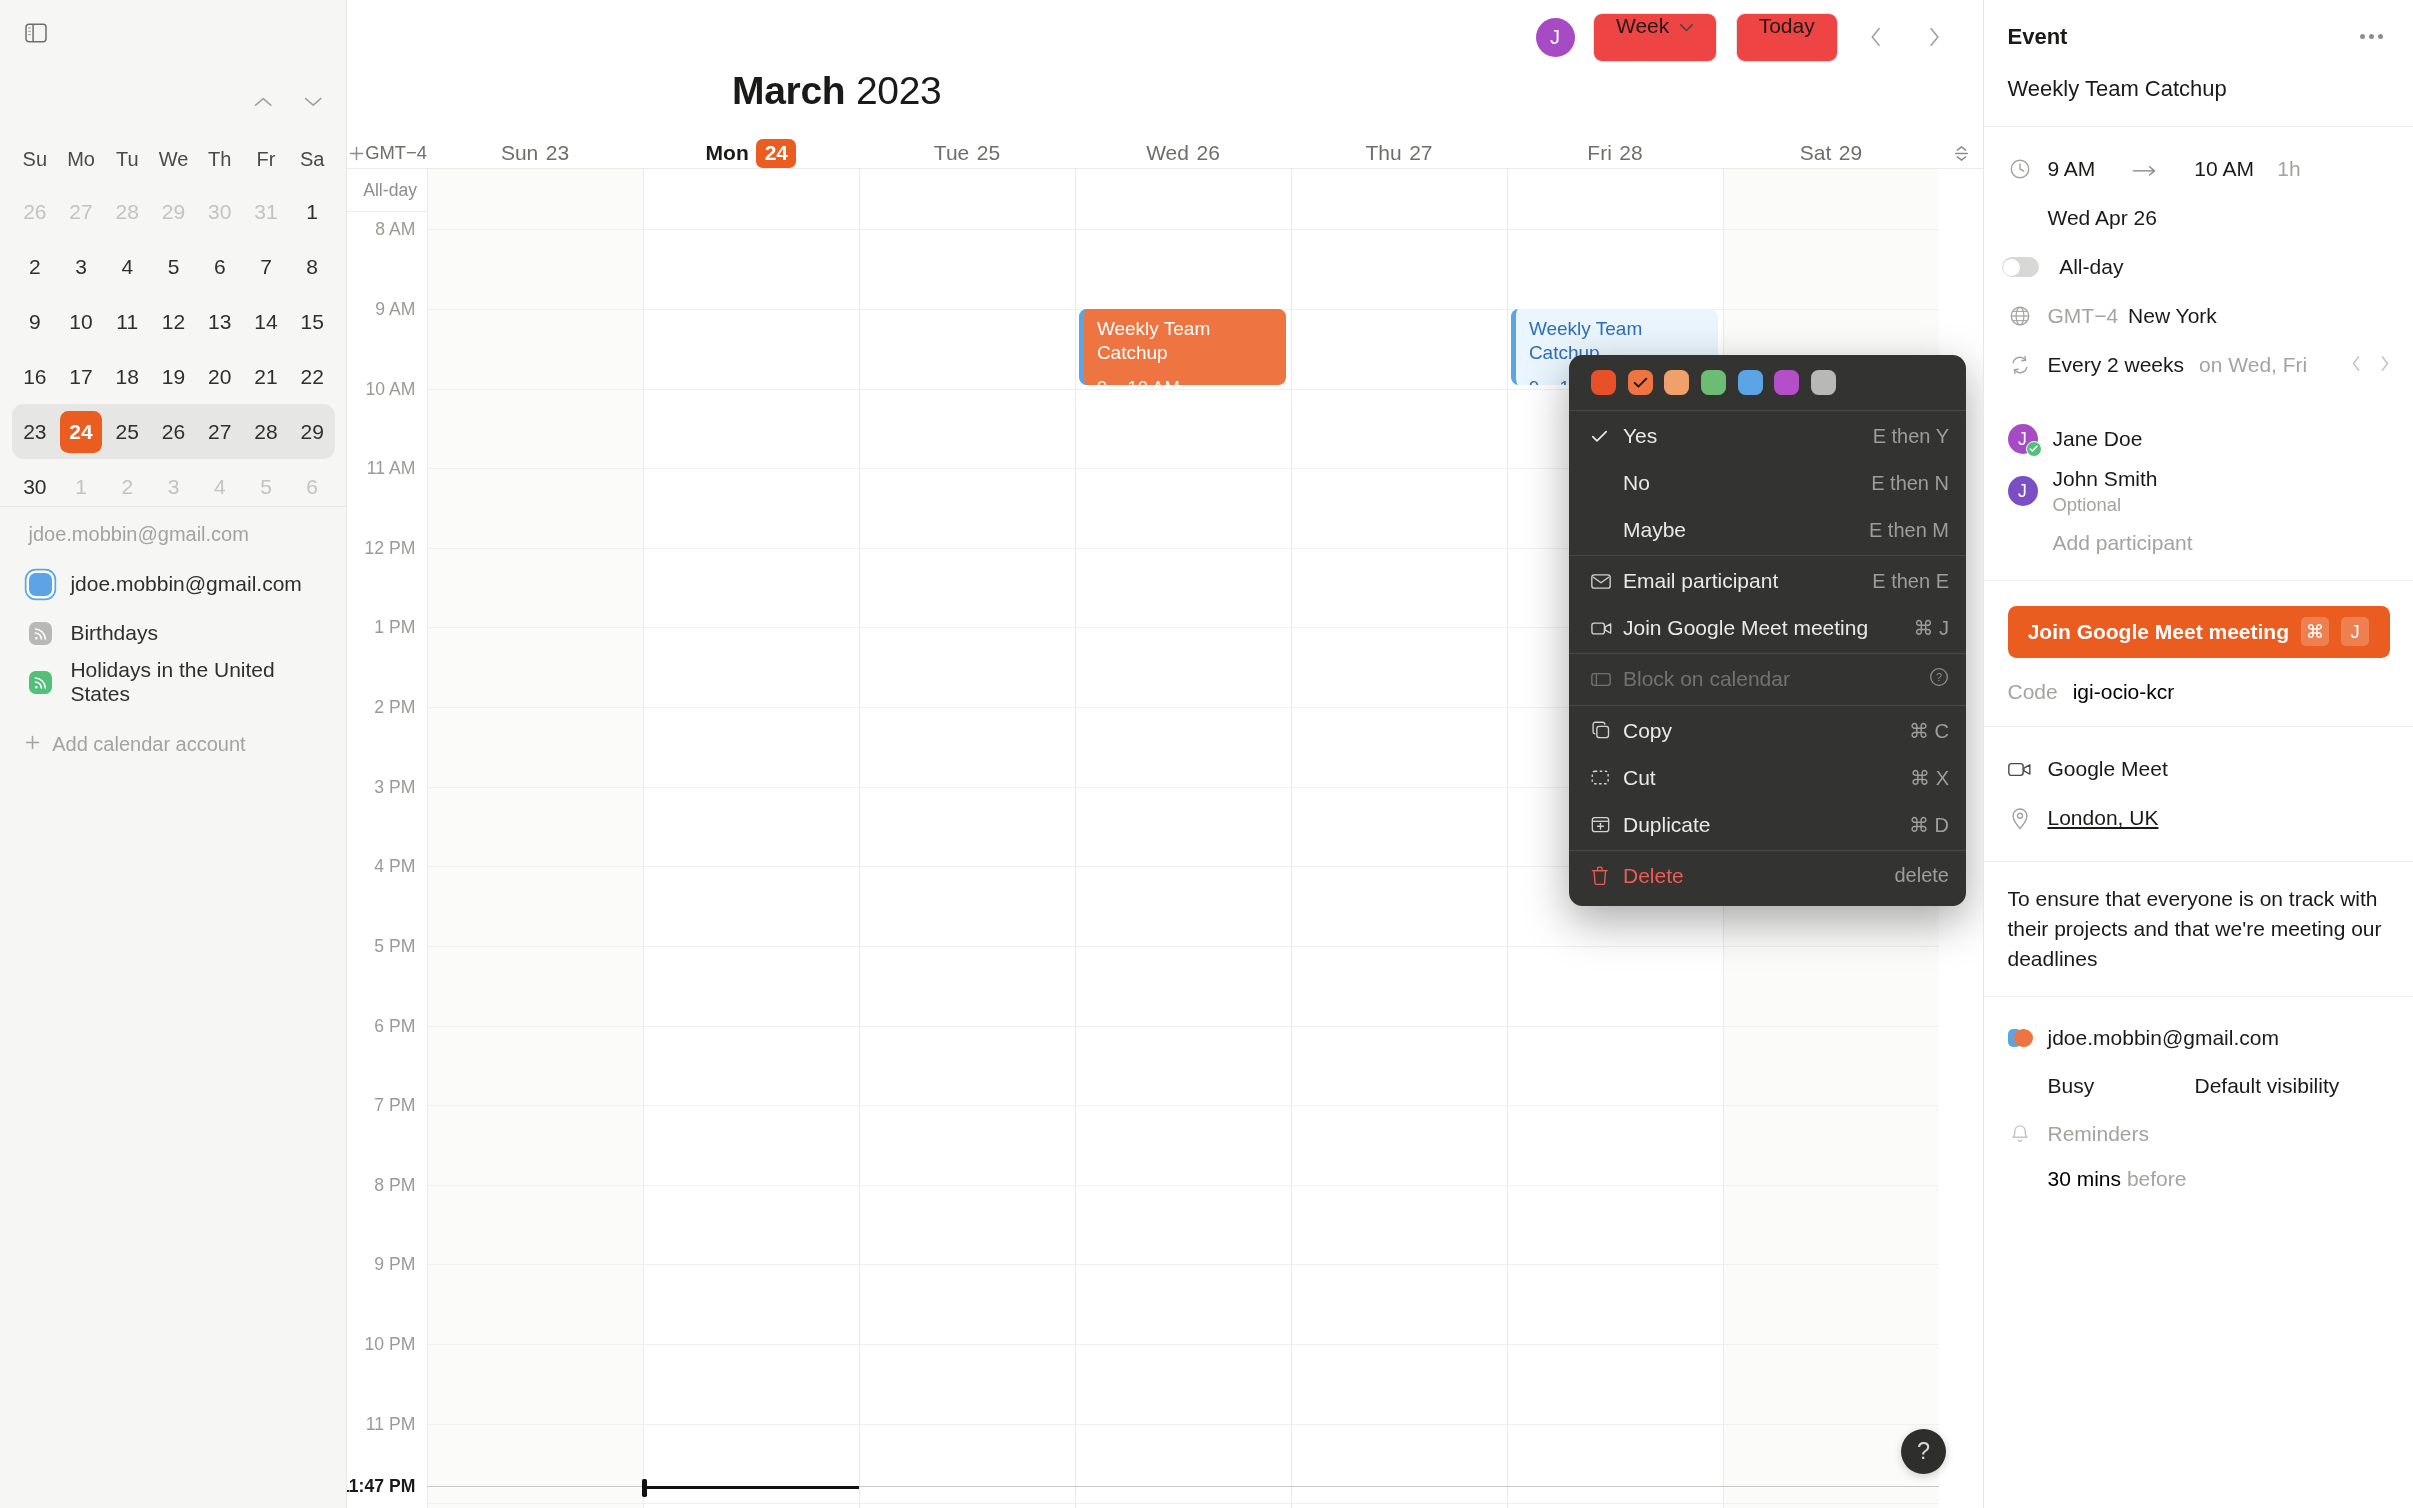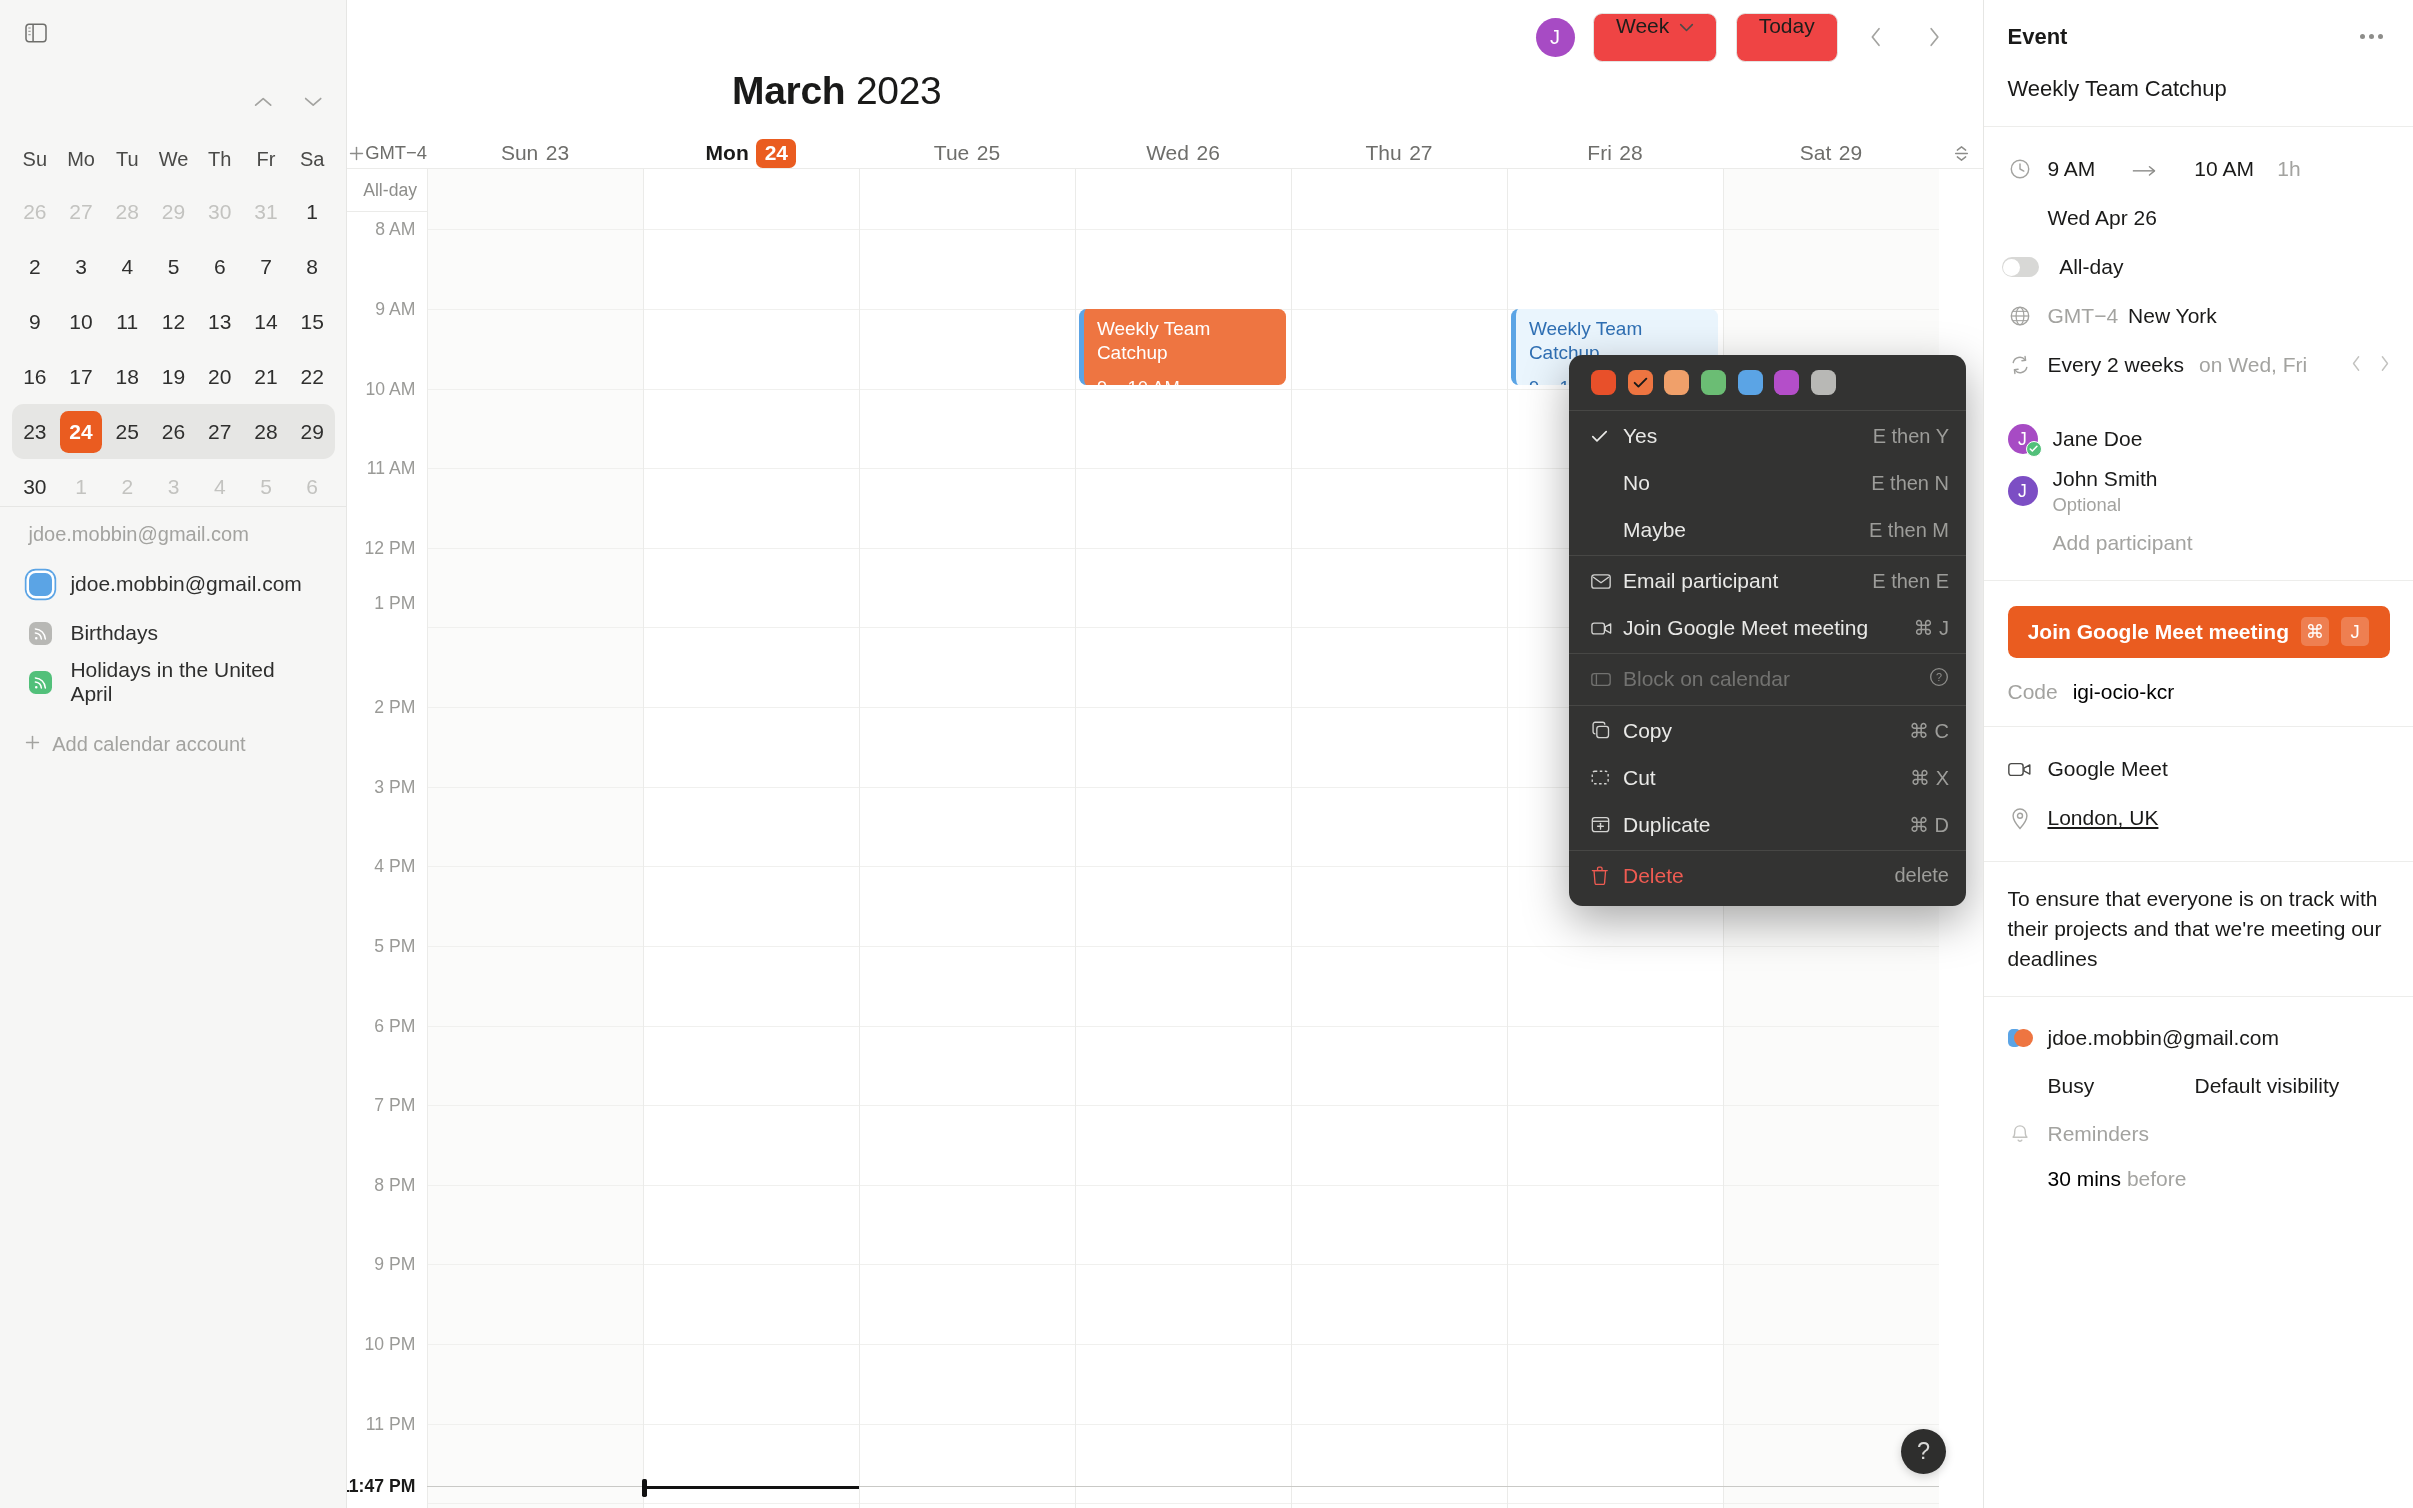--- a/index.html
+++ b/index.html
@@ -430,21 +430,21 @@
             <span class="cal-item-label">Birthdays</span>
           </div>
           <div class="cal-item">
             <span class="cal-swatch feed" style="background:#52c07a">
               <svg width="17" height="17" viewBox="0 0 20 20">
                 <path d="M5 14.2a1.5 1.5 0 1 1 0 3 1.5 1.5 0 0 1 0-3z" fill="#fff"></path>
                 <path d="M4 9.5a7.8 7.8 0 0 1 7 7" fill="none" stroke="#fff" stroke-width="1.8" stroke-linecap="round"></path>
                 <path d="M4 4.6a12.6 12.6 0 0 1 11.7 11.9" fill="none" stroke="#fff" stroke-width="1.8" stroke-linecap="round"></path>
               </svg>
             </span>
-            <span class="cal-item-label">Holidays in the United April</span>
+            <span class="cal-item-label">Holidays in the United States</span>
           </div>
         </div>
     </div>
 
     <div class="add-account">
       <span>
         <svg width="17" height="17" viewBox="0 0 20 20">
             <line x1="10" y1="3" x2="10" y2="17" stroke="#a3a3a0" stroke-width="1.8" stroke-linecap="round"></line>
             <line x1="3" y1="10" x2="17" y2="10" stroke="#a3a3a0" stroke-width="1.8" stroke-linecap="round"></line>
           </svg>
@@ -548,21 +548,21 @@
       <div class="allday-pad"></div>
     </div>
 
     <div class="grid-wrap">
       <div class="time-gutter" id="time-gutter">
           <div class="time-label" style="top:18.4px">8 AM</div>
           <div class="time-label" style="top:98px">9 AM</div>
           <div class="time-label" style="top:178px">10 AM</div>
           <div class="time-label" style="top:257px">11 AM</div>
           <div class="time-label" style="top:337px">12 PM</div>
-          <div class="time-label" style="top:392px">1 PM</div>
+          <div class="time-label" style="top:416px">1 PM</div>
           <div class="time-label" style="top:496px">2 PM</div>
           <div class="time-label" style="top:576px">3 PM</div>
           <div class="time-label" style="top:655px">4 PM</div>
           <div class="time-label" style="top:735px">5 PM</div>
           <div class="time-label" style="top:815px">6 PM</div>
           <div class="time-label" style="top:894px">7 PM</div>
           <div class="time-label" style="top:974px">8 PM</div>
           <div class="time-label" style="top:1053px">9 PM</div>
           <div class="time-label" style="top:1133px">10 PM</div>
           <div class="time-label" style="top:1213px">11 PM</div>

